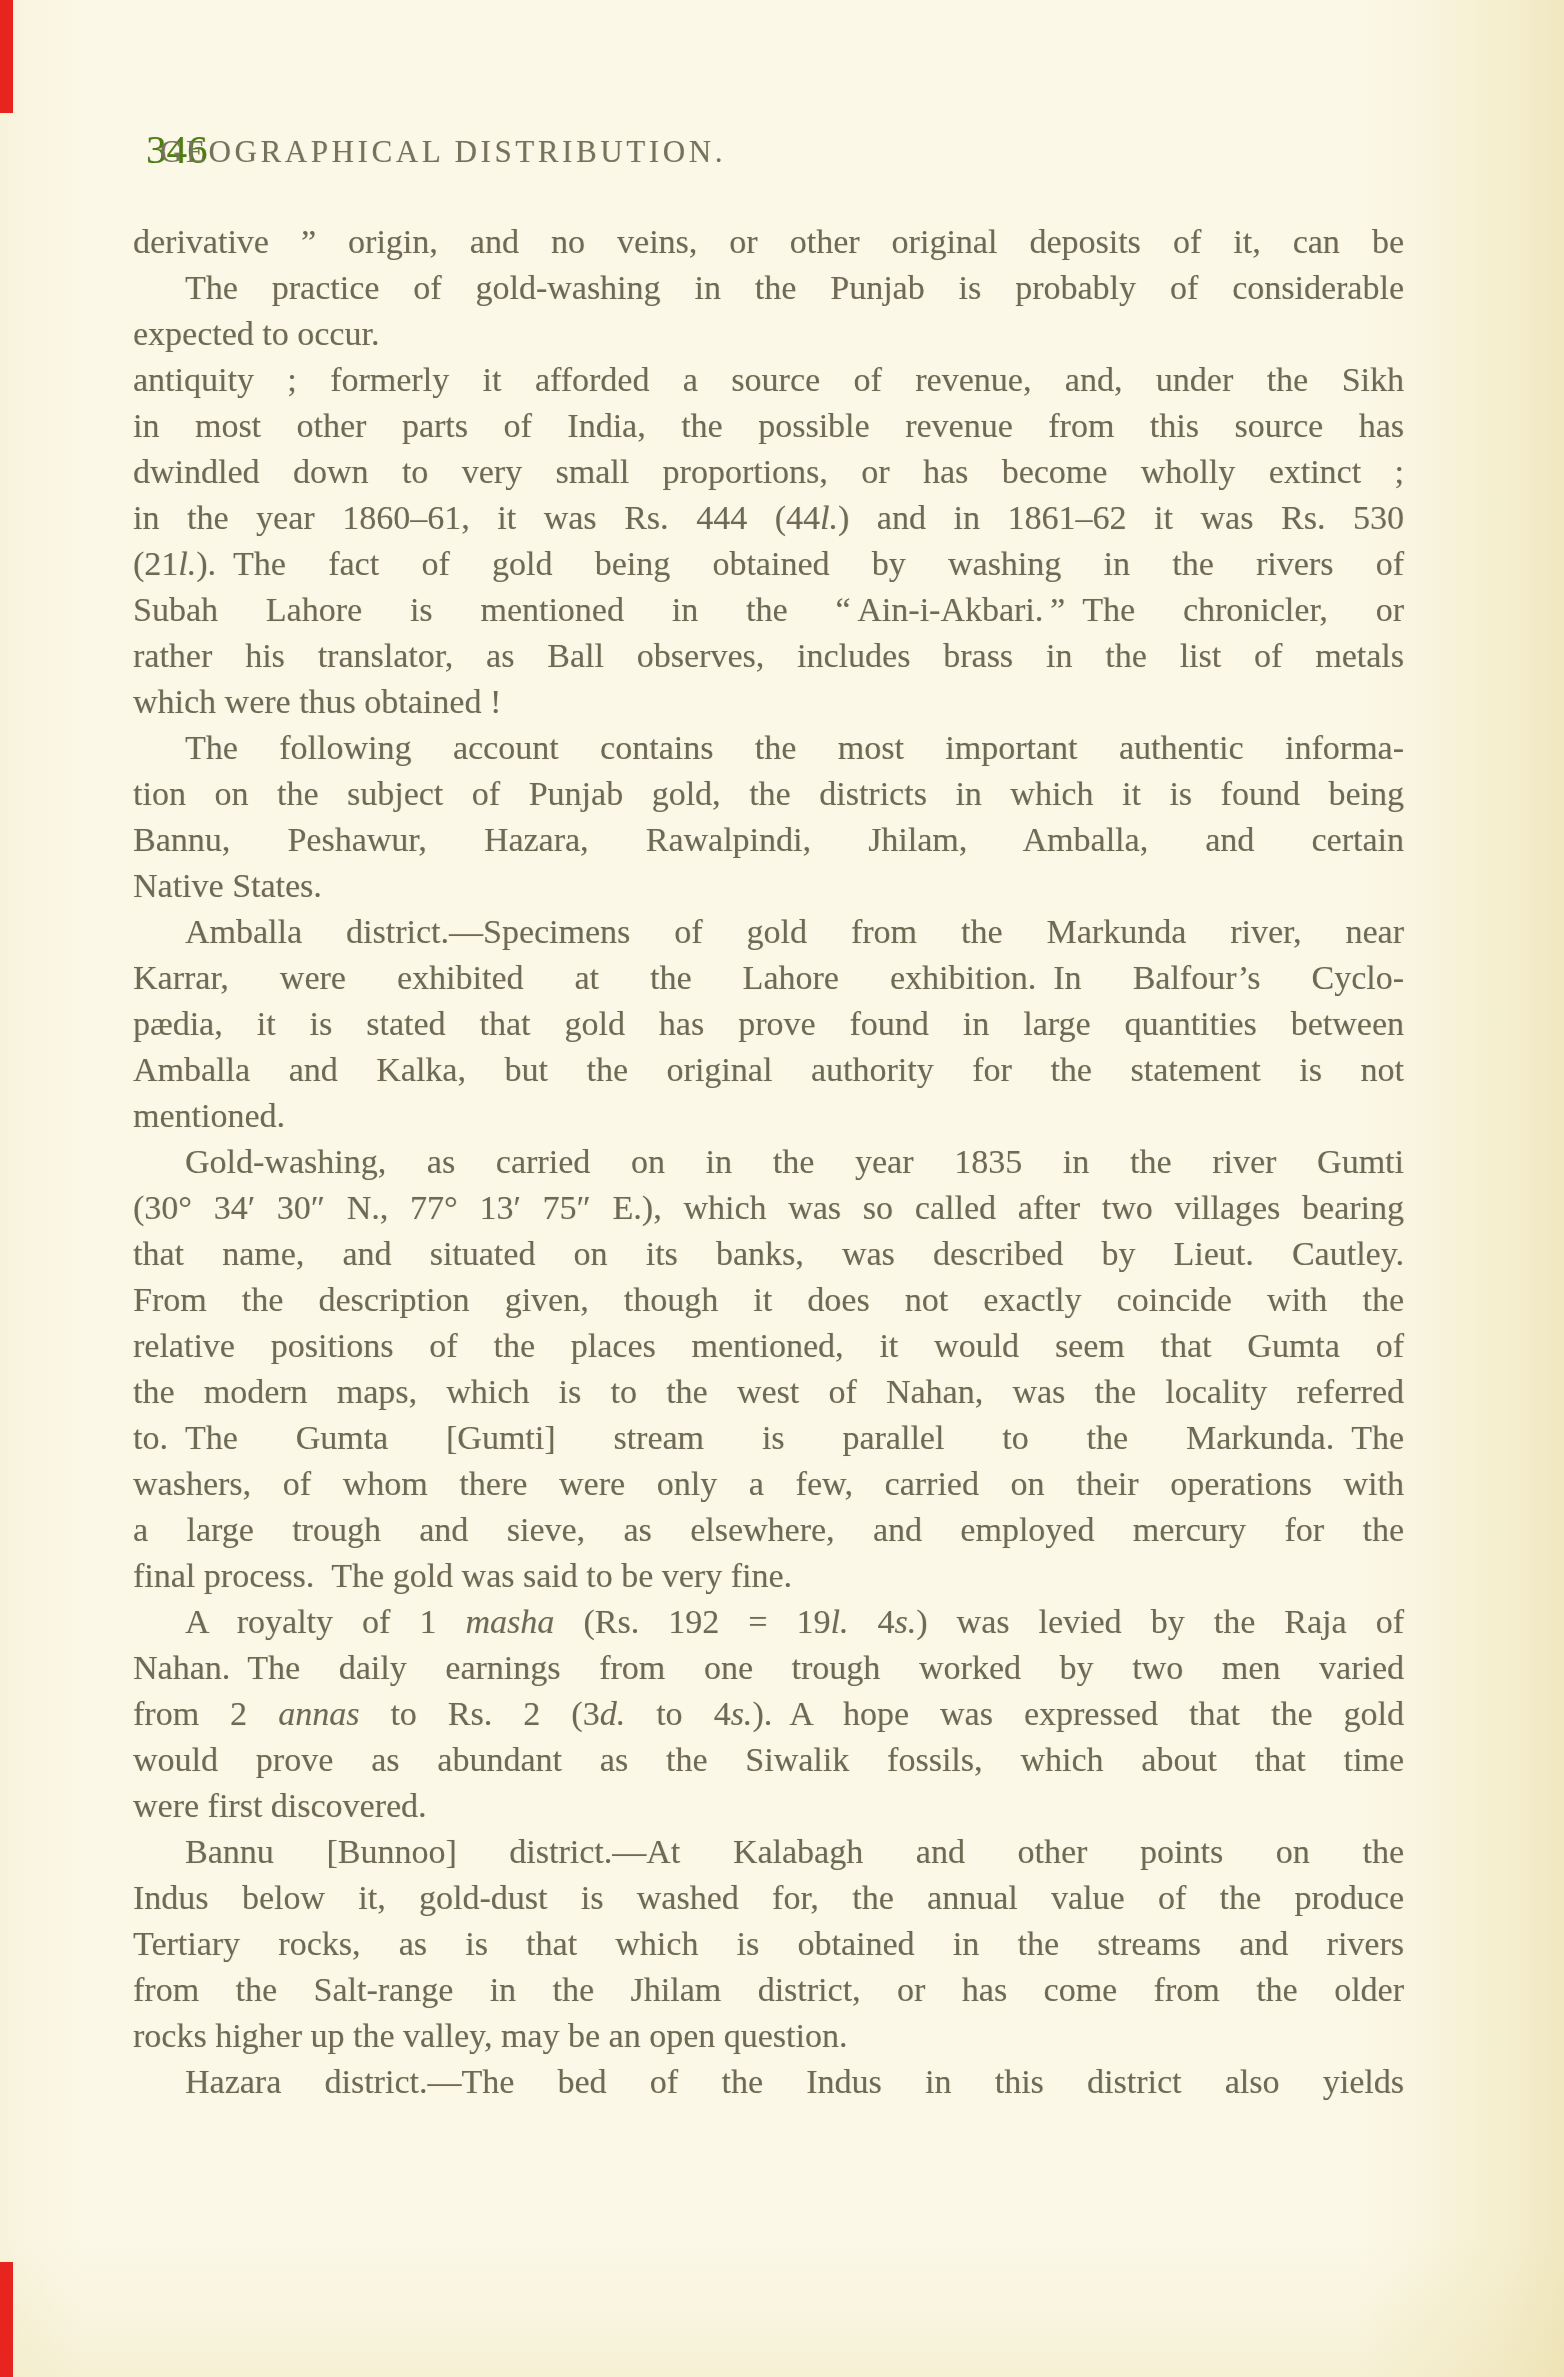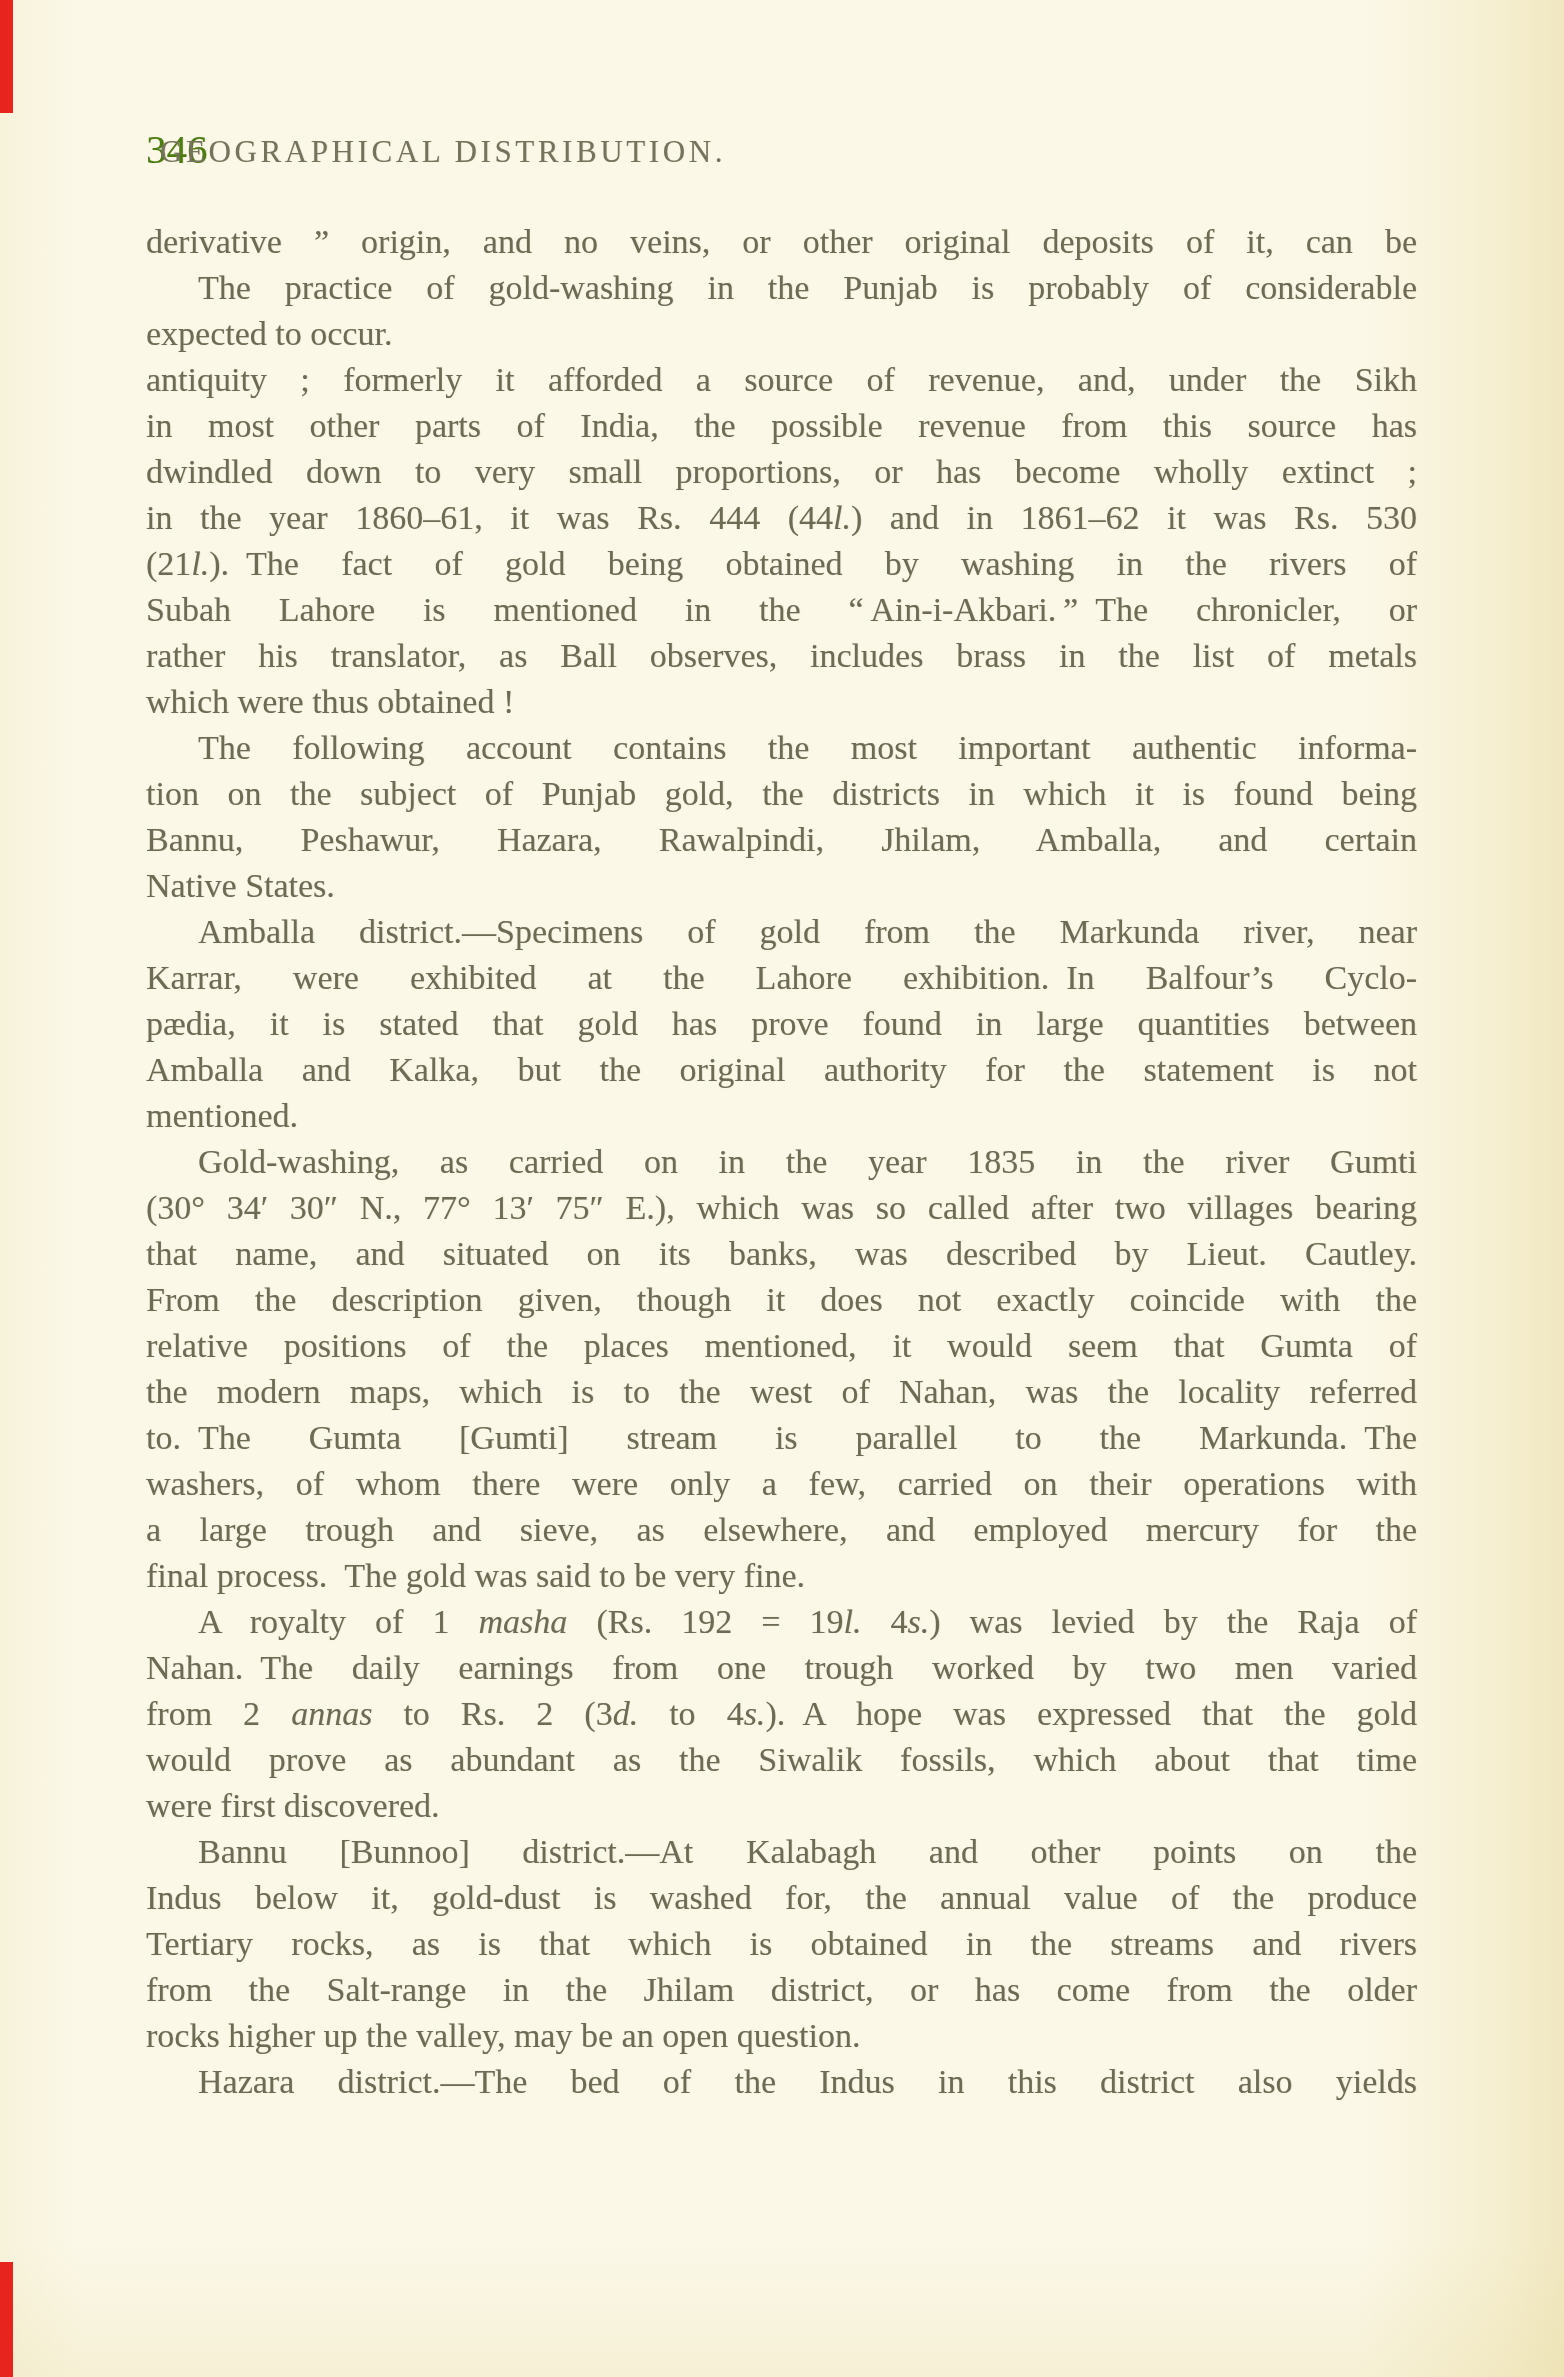--- a/index.html
+++ b/index.html
@@ -37,21 +37,21 @@
   }
   .running-head {
     position: absolute; left: 160px; top: 136px; width: 1270px;
     text-align: left;
     font-size: 31px; line-height: 1;
     letter-spacing: 3.6px;
     color: #76735c;
     text-shadow: 0.4px 0.4px 0.7px rgba(110,107,84,0.3);
   }
   .page-text {
-    position: absolute; left: 146px; top: 219px; width: 1271px;
+    position: absolute; left: 133px; top: 219px; width: 1271px;
     font-size: 34px; line-height: 46px;
     color: #6e6b54;
     text-shadow: 0.4px 0.4px 0.8px rgba(110,107,84,0.32);
   }
   .page-text .line {
     text-align: justify;
     text-align-last: justify;
     height: 46px;
   }
   .page-text .line.end { text-align-last: left; }

